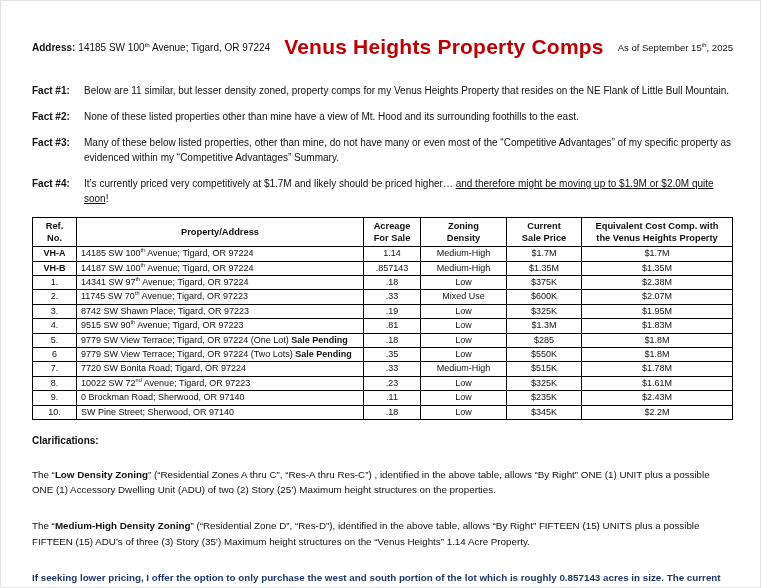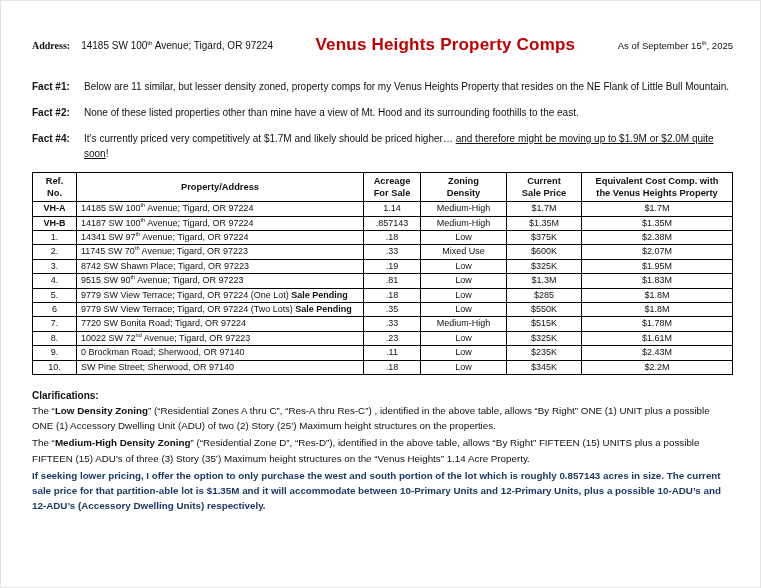--- a/index.html
+++ b/index.html
@@ -16,42 +16,42 @@
     box-sizing:border-box;
     border:1px solid #e3e3e3;
     overflow:hidden;
   }
   .page{padding:34px 27px 0 31px;}
   sup{font-size:0.62em;line-height:0;vertical-align:super;}
 
   
   .hdr{display:flex;align-items:center;}
   .addr{font-size:10px;white-space:nowrap;}
-  .addr b{margin-right:11px;font-family:Liberation Serif, serif;}
-  .title{flex:1;text-align:center;font-size:17px;font-weight:bold;color:var(--red);letter-spacing:0.2px;}
+  .addr b{margin-right:3px;}
+  .title{flex:1;text-align:center;font-size:21px;font-weight:bold;color:var(--red);letter-spacing:0.2px;}
   .asof{font-size:9.5px;white-space:nowrap;}
 
   
   .facts{margin-top:24px;}
   .fact{display:flex;margin-top:11px;font-size:10px;line-height:1.5;}
   .fact:first-child{margin-top:0;}
   .fact-label{width:52px;min-width:52px;font-weight:bold;}
   .fact-text{flex:1;}
   .u{text-decoration:underline;}
 
   
   table{width:100%;border-collapse:collapse;table-layout:fixed;margin-top:11px;}
   th,td{border:1px solid #000;overflow:hidden;}
   th{font-size:9.3px;line-height:1.3;padding:2px 1px;font-weight:bold;text-align:center;vertical-align:middle;}
   td{font-size:9px;padding:0 4px;height:13.4px;line-height:13.4px;text-align:center;white-space:nowrap;}
   td.c-addr{text-align:left;}
 
   
   .clar-head{margin-top:15px;font-size:10px;font-weight:bold;}
-  .clar{margin-top:2px;font-size:9.8px;line-height:1.55;}
+  .clar{margin-top:21px;font-size:9.8px;line-height:1.55;}
   .clar b{font-weight:bold;}
   .clar.blue{color:var(--navy);font-weight:bold;}
 </style>
 </head>
 <body>
 
 <div class="page">
 
   <div class="hdr">
     <div class="addr"><b>Address:</b><span>14185 SW 100<sup>th</sup> Avenue; Tigard, OR  97224</span></div>
@@ -60,20 +60,24 @@
   </div>
 
   <div class="facts">
     <div class="fact">
       <span class="fact-label">Fact #1:</span>
       <span class="fact-text">Below are 11 similar, but lesser density zoned, property comps for my Venus Heights Property that resides on the NE Flank of Little Bull Mountain.</span>
     </div>
     <div class="fact">
       <span class="fact-label">Fact #2:</span>
       <span class="fact-text">None of these listed properties other than mine have a view of Mt. Hood and its surrounding foothills to the east.</span>
+    </div>
+    <div class="fact">
+      <span class="fact-label">Fact #3:</span>
+      <span class="fact-text">Many of these below listed properties, other than mine, do not have many or even most of the “Competitive Advantages” of my specific property as evidenced within my “Competitive Advantages” Summary.</span>
     </div>
     <div class="fact">
       <span class="fact-label">Fact #4:</span>
       <span class="fact-text"><span>It’s currently priced very competitively at $1.7M and likely should be priced higher… </span><span class="u">and therefore might be moving up to $1.9M or $2.0M quite soon</span><span>!</span></span>
     </div>
   </div>
 
   <table>
     <colgroup>
       <col style="width:44px">

